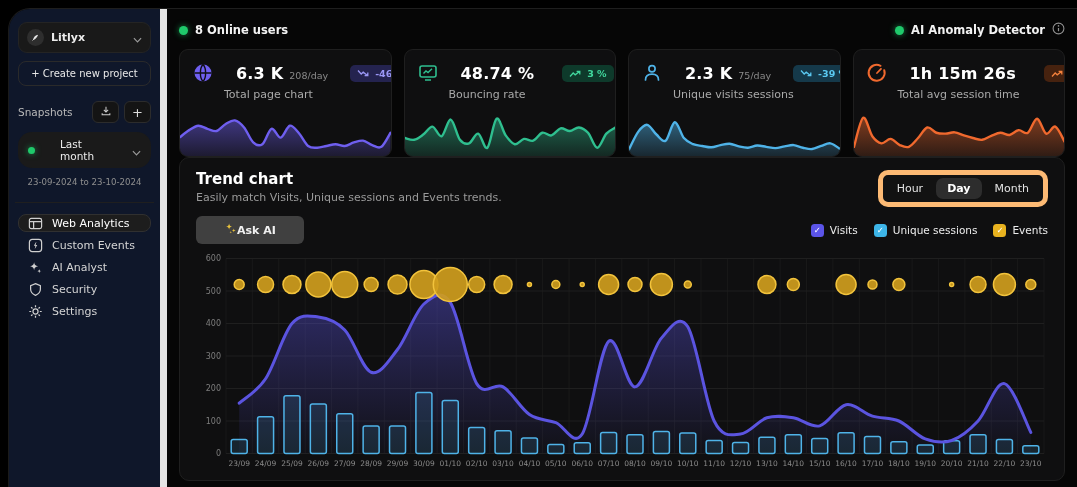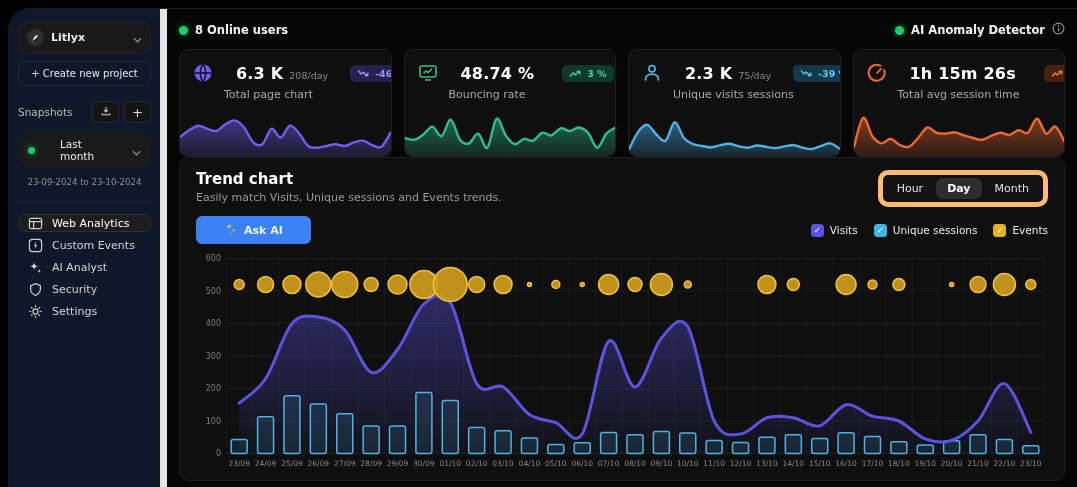--- a/index.html
+++ b/index.html
@@ -46,21 +46,21 @@
   .spark svg{width:100%;height:100%;display:block}
   
   .trend-card{flex:1;background:#0f0f10;border:1px solid #1f1f1f;border-radius:10px;padding:12px 16px 6px;display:flex;flex-direction:column;min-height:0}
   .trend-head{display:flex;align-items:flex-start}
   .trend-title{font-size:15px;font-weight:700;color:#fff}
   .trend-sub{font-size:11px;color:#9a9a9a;margin-top:3px}
   .tabs{margin-left:auto;display:flex;align-items:center;border:5px solid #fdba74;border-radius:10px;padding:3px;gap:2px;background:#121212}
   .tab{font-size:11px;color:#e2e2e2;padding:4px 11px;border-radius:7px;cursor:pointer}
   .tab.active{background:#2d2d2d;color:#fff;font-weight:600}
   .row2{display:flex;align-items:center;margin-top:9px}
-  .ask-ai{display:flex;align-items:center;gap:7px;background:#3b82f6;border:none;border-radius:6px;color:#f0f0f0;font-size:11px;font-weight:600;padding:6px 28px;cursor:pointer;font-family:inherit}
+  .ask-ai{display:flex;align-items:center;background:#404040;border:none;border-radius:6px;color:#f0f0f0;font-size:11px;font-weight:600;padding:6px 28px;cursor:pointer;font-family:inherit}
   .legend{margin-left:auto;display:flex;align-items:center;gap:16px}
   .legend-item{display:flex;align-items:center;gap:6px;font-size:10.5px;color:#ececec;cursor:pointer}
   .cb{width:13px;height:13px;border-radius:3.5px;display:flex;align-items:center;justify-content:center;color:#fff;font-size:8.5px;font-weight:700;line-height:1}
   .chart-wrap{flex:1;margin-top:6px;min-height:0}
   #trend-chart{width:100%;height:100%;display:block}
 </style>
 </head>
 <body>
 
 <div class="window">

